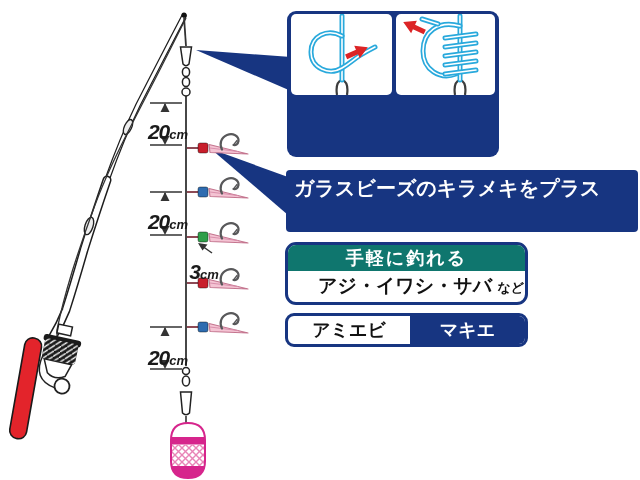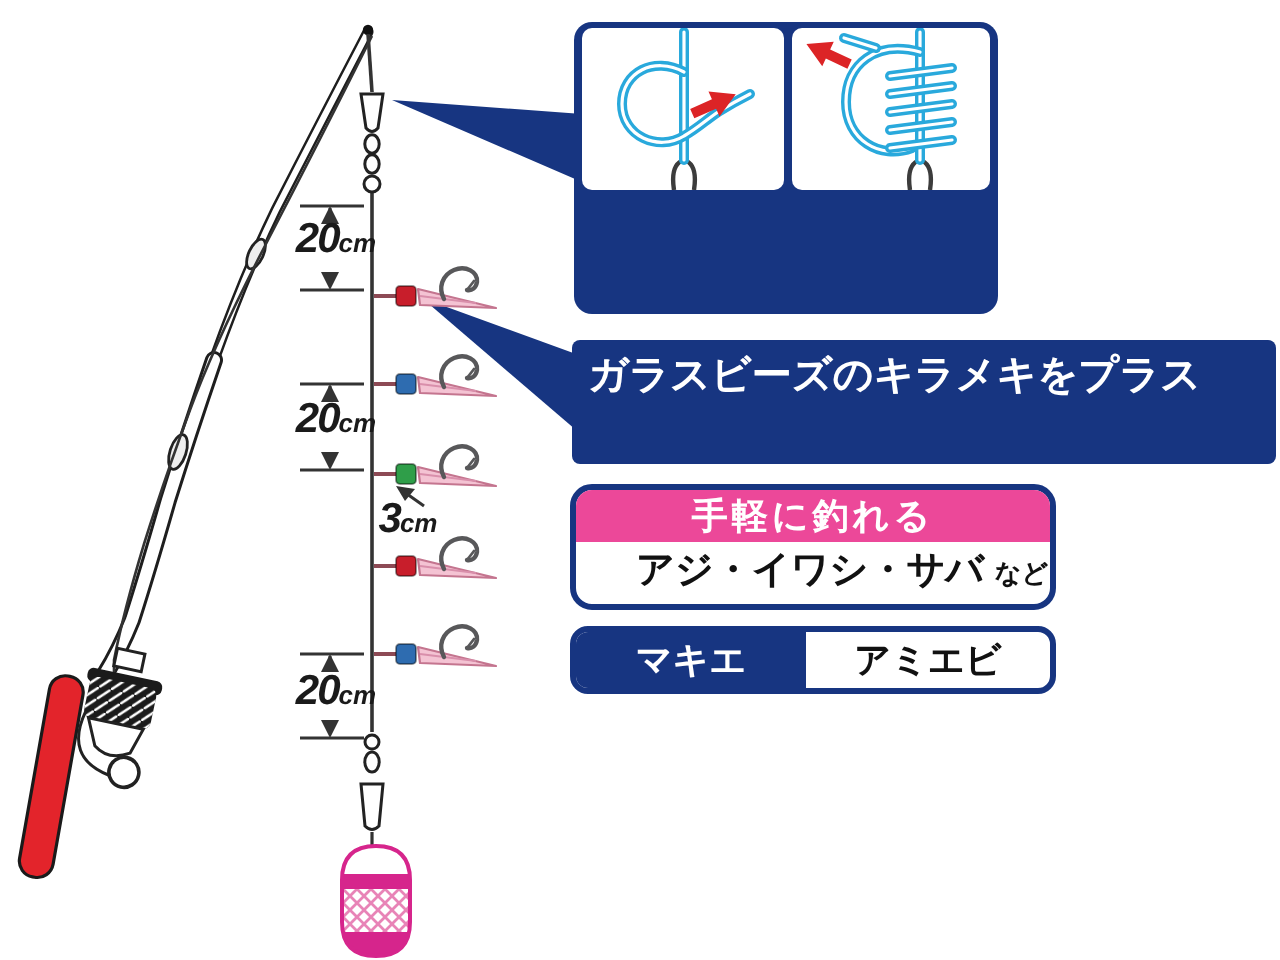--- a/index.html
+++ b/index.html
@@ -3,37 +3,37 @@
 <meta charset="utf-8">
 <style>
   html,body{margin:0;padding:0;background:#fff;}
   #stage{position:relative;width:640px;height:480px;background:#ffffff;overflow:hidden;
          font-family:"Liberation Sans","DejaVu Sans",sans-serif;}
   #diagram{position:absolute;left:0;top:0;}
 
   
   .measure{position:absolute;width:52px;text-align:center;color:#1a1a1a;
            font-style:italic;font-weight:bold;font-size:21px;line-height:22px;
-           font-family:"Liberation Sans",sans-serif;letter-spacing:-1px;}
+           font-family:"Liberation Sans",sans-serif;letter-spacing:-1px;margin-top:12px;}
   .measure .unit{font-size:13px;letter-spacing:0;}
 
   
   .bluebox{position:absolute;background:#173581;color:#fff;font-weight:bold;box-sizing:border-box;}
   #knot-box{left:287px;top:11px;width:212px;height:146px;border-radius:9px;}
   .knot-panel{position:absolute;top:3px;height:81px;background:#fff;border-radius:5px;}
   #knot-panel-1{left:4px;width:101px;}
   #knot-panel-2{left:109px;width:99px;}
   .knot-text{position:absolute;left:8px;top:87px;font-size:19px;line-height:23px;white-space:nowrap;}
 
   #feature-box{left:286px;top:170px;width:352px;height:62px;border-radius:4px;
                padding:6px 0 0 8px;font-size:20px;line-height:25px;white-space:nowrap;}
 
   #fish-box{position:absolute;left:285px;top:242px;width:243px;height:63px;background:#fff;
             border:3px solid #173581;border-radius:11px;box-sizing:border-box;overflow:hidden;}
-  #fish-header{background:#ec4899;color:#fff;font-weight:bold;font-size:18px;height:26px;
+  #fish-header{background:#0f766e;color:#fff;font-weight:bold;font-size:18px;height:26px;
                line-height:26px;text-align:center;letter-spacing:2px;}
   #fish-body{color:#111;font-weight:bold;font-size:19px;line-height:30px;padding-left:30px;white-space:nowrap;}
   #fish-body .suffix{font-size:13px;}
 
   #bait-box{position:absolute;left:285px;top:313px;width:243px;height:34px;background:#fff;
             border:3px solid #173581;border-radius:9px;box-sizing:border-box;display:flex;overflow:hidden;}
   #bait-label{background:#173581;color:#fff;width:115px;text-align:center;font-weight:bold;
               font-size:18px;line-height:28px;}
   #bait-value{flex:1;color:#111;text-align:center;font-weight:bold;font-size:18px;line-height:28px;}
 
@@ -221,17 +221,17 @@
 
   <div id="fish-box">
     <div id="fish-header">手軽に釣れる</div>
     <div id="fish-body">
       <span>アジ・イワシ・サバ</span>
       <span class="suffix">など</span>
     </div>
   </div>
 
   <div id="bait-box">
+    <div id="bait-value">アミエビ</div>
     <div id="bait-label">マキエ</div>
-    <div id="bait-value">アミエビ</div>
   </div>
 
 </div>
 
 </body></html>

